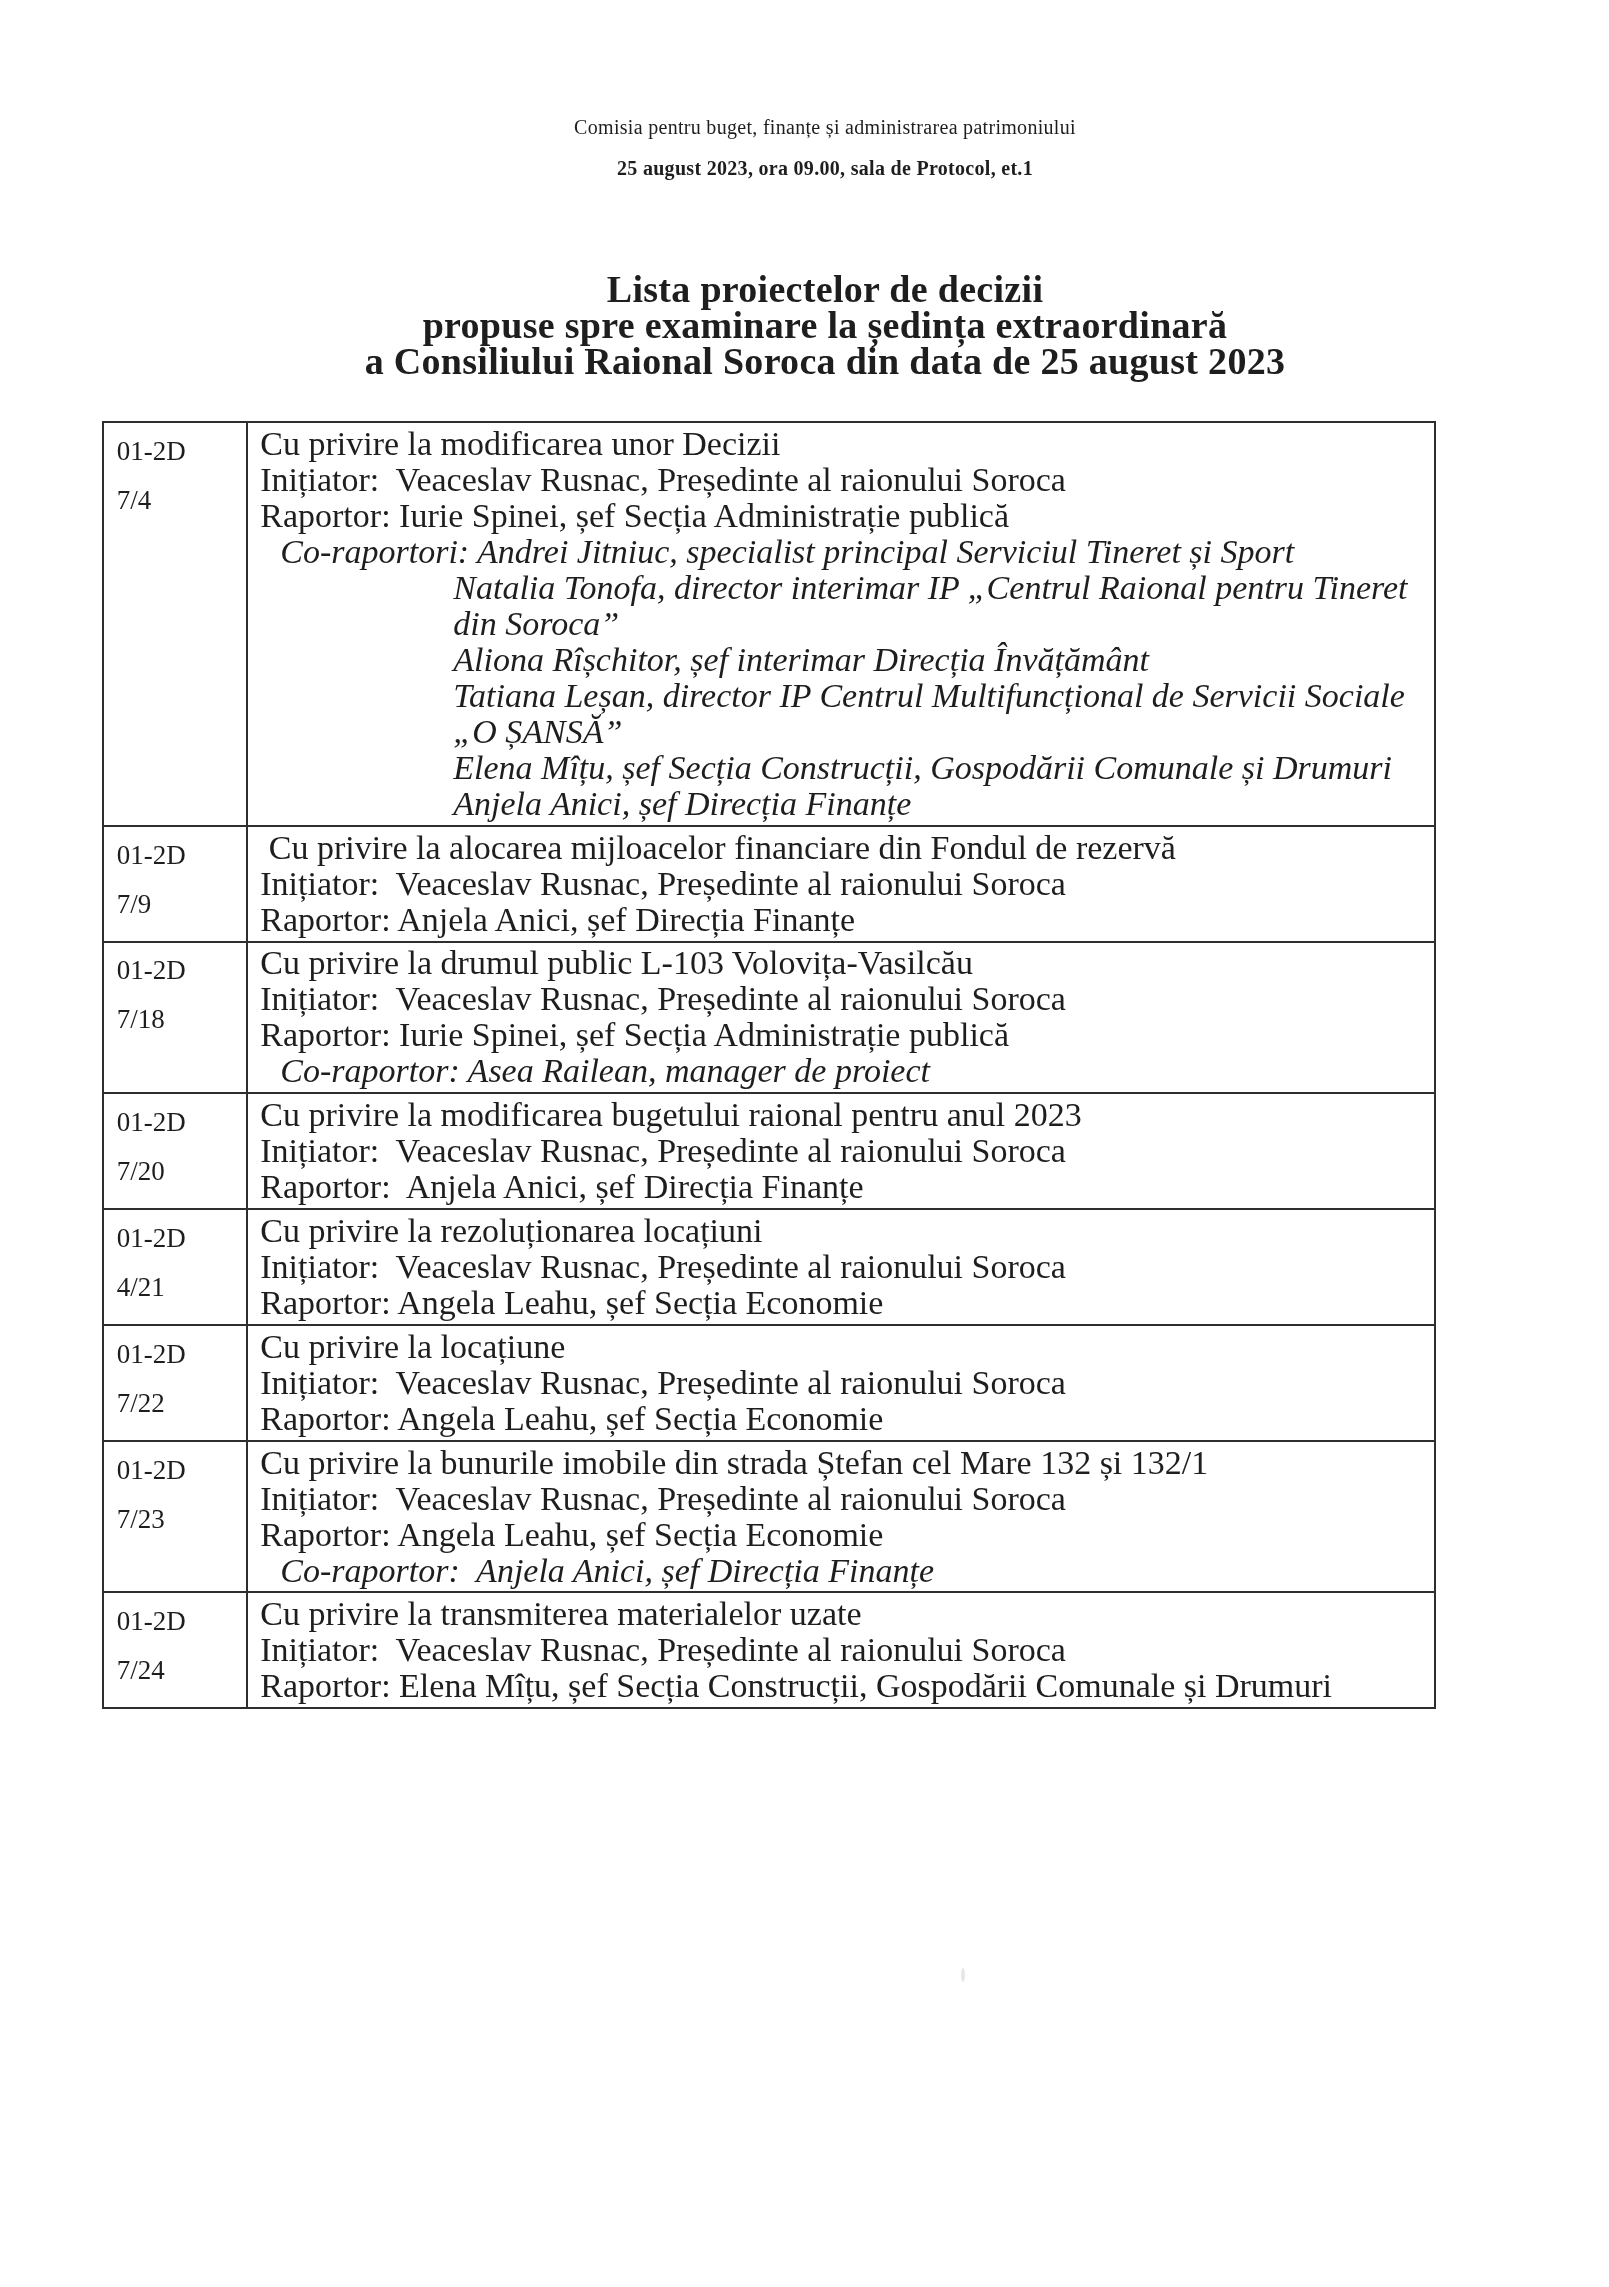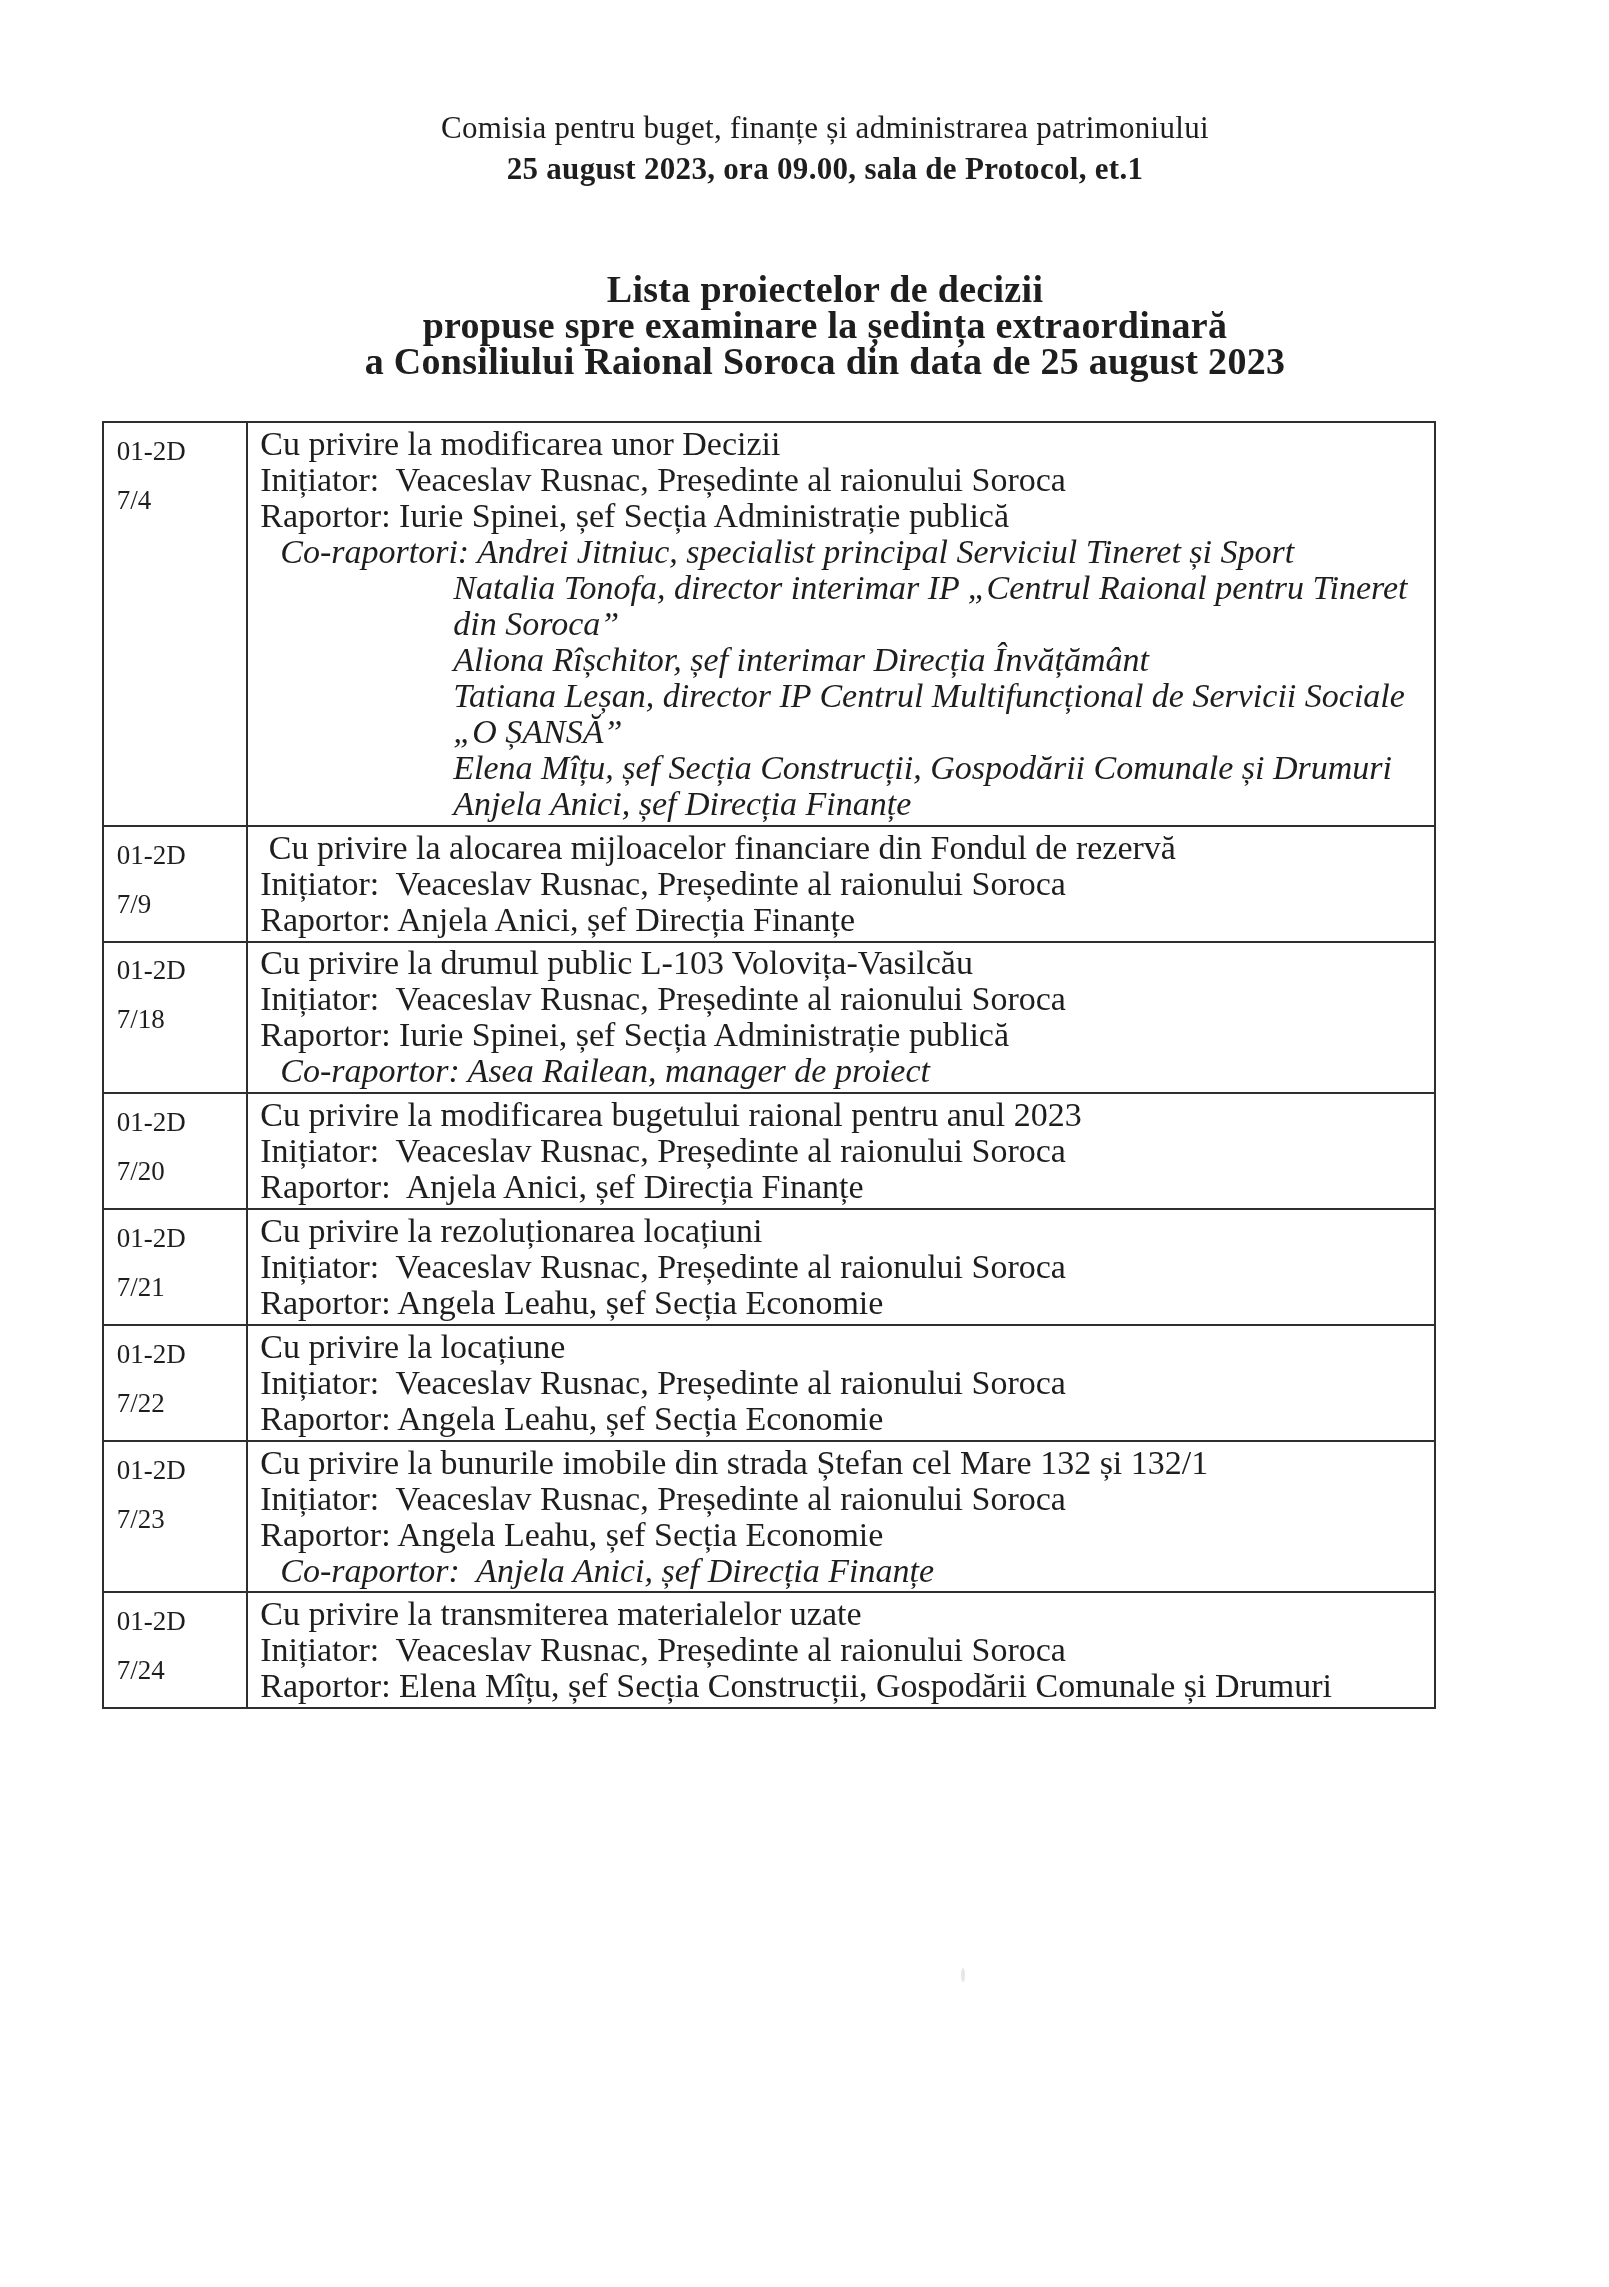--- a/index.html
+++ b/index.html
@@ -15,21 +15,21 @@
     font-family: "Liberation Serif", serif;
     color: #1e1e1e;
     overflow: hidden;
   }
   .doc-header {
     position: absolute;
     top: 107px;
     left: 102px;
     width: 1446px;
     text-align: center;
-    font-size: 31px;
+    font-size: 20px;
     line-height: 41px;
     letter-spacing: 0.3px;
   }
   .header-line-bold {
     font-weight: bold;
   }
   .doc-title {
     position: absolute;
     top: 271px;
     left: 102px;
@@ -134,21 +134,21 @@
         </tr>
         <tr>
           <td class="id-cell"><div>01-2D</div><div>7/20</div></td>
           <td class="content-cell">
             <div class="line">Cu privire la modificarea bugetului raional pentru anul 2023</div>
             <div class="line">Inițiator:  Veaceslav Rusnac, Președinte al raionului Soroca</div>
             <div class="line">Raportor:  Anjela Anici, șef Direcția Finanțe</div>
           </td>
         </tr>
         <tr>
-          <td class="id-cell"><div>01-2D</div><div>7/21</div></td>
+          <td class="id-cell"><div>01-2D</div><div>4/21</div></td>
           <td class="content-cell">
             <div class="line">Cu privire la rezoluționarea locațiuni</div>
             <div class="line">Inițiator:  Veaceslav Rusnac, Președinte al raionului Soroca</div>
             <div class="line">Raportor: Angela Leahu, șef Secția Economie</div>
           </td>
         </tr>
         <tr>
           <td class="id-cell"><div>01-2D</div><div>7/22</div></td>
           <td class="content-cell">
             <div class="line">Cu privire la locațiune</div>

